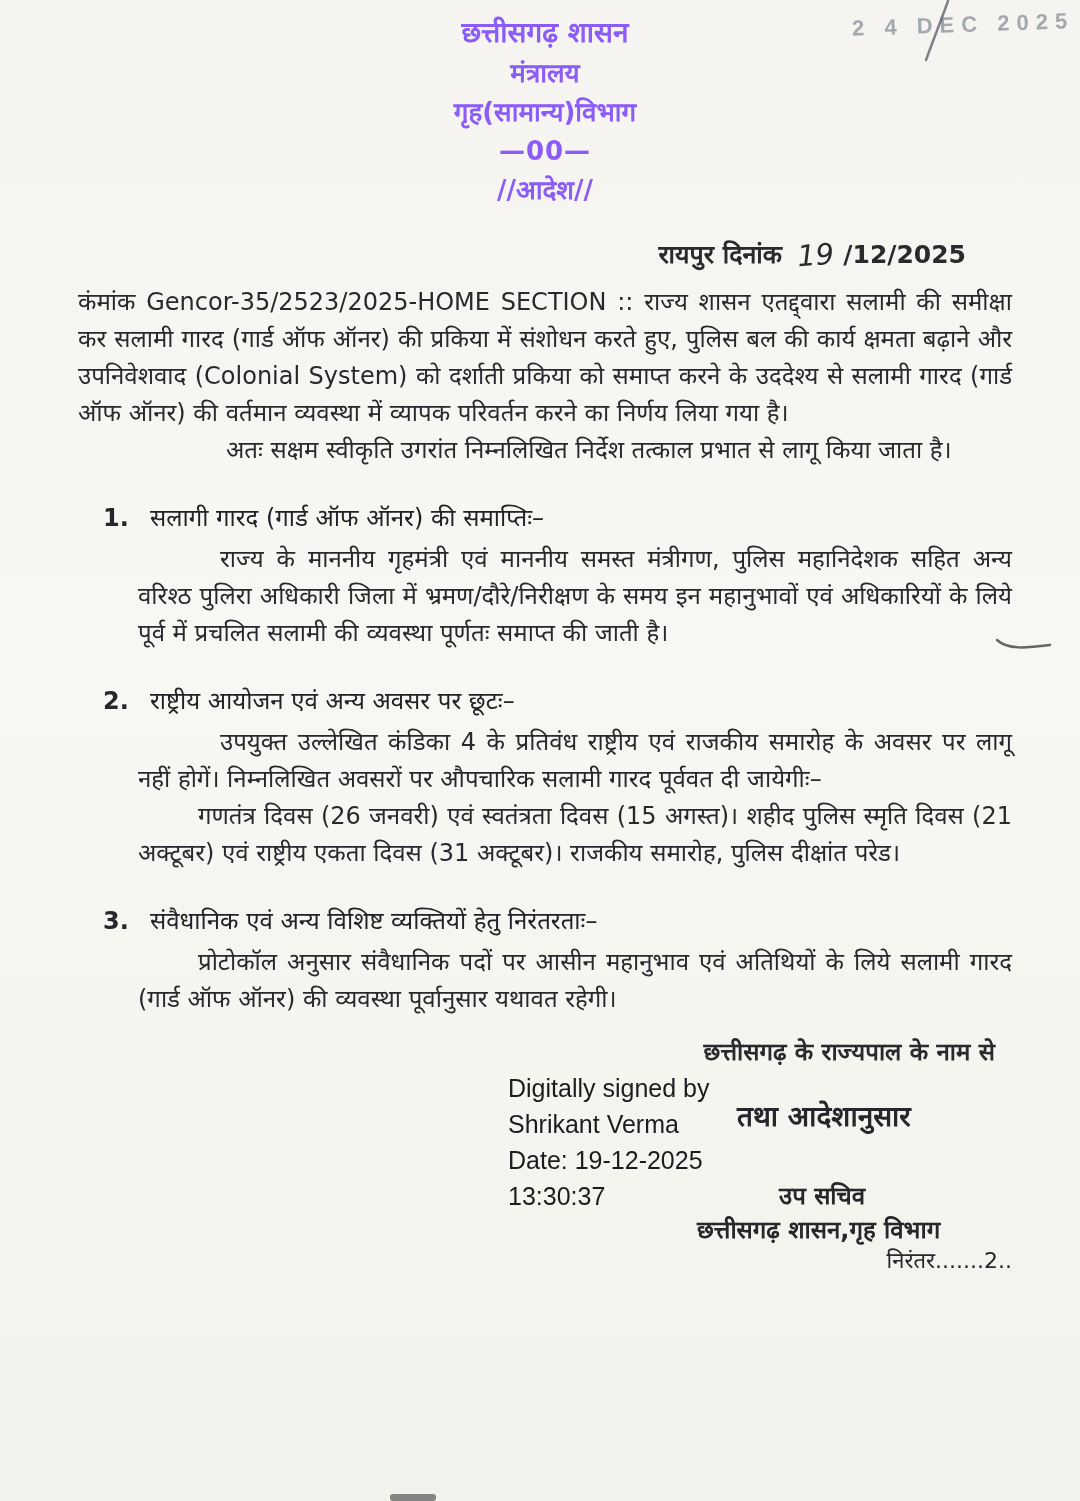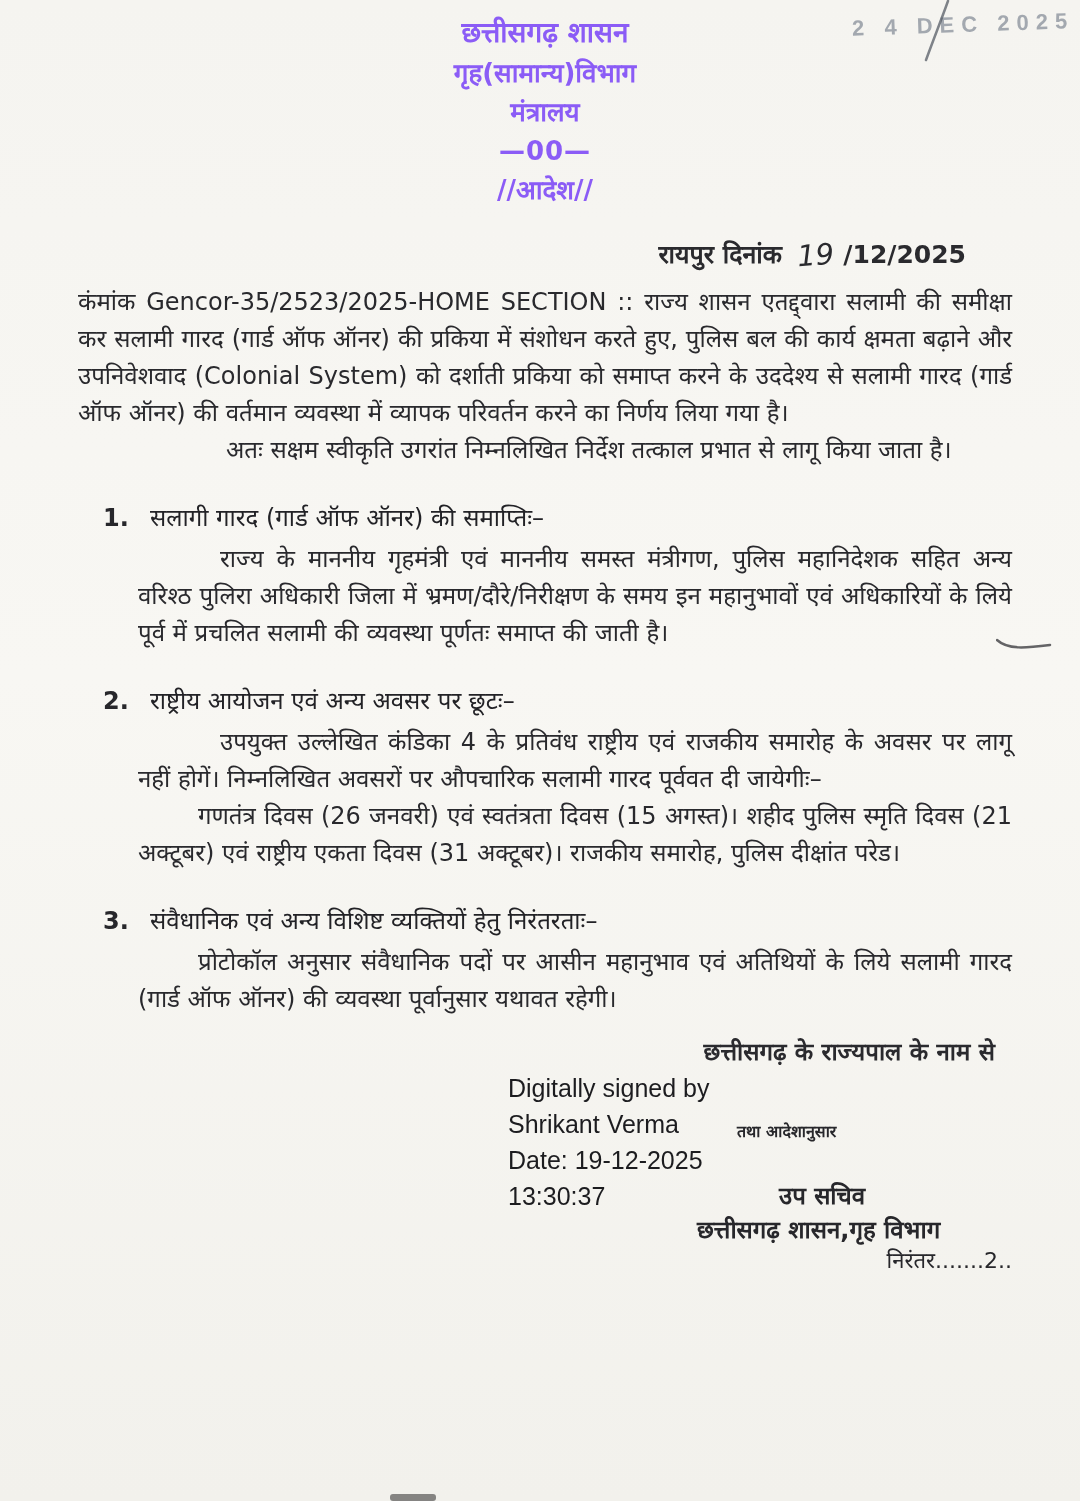--- a/index.html
+++ b/index.html
@@ -52,21 +52,21 @@
   .sig-area{position:relative;height:252px;margin-top:16px;}
   .on-behalf{
     position:absolute;right:17px;top:0;
     font-size:24px;font-weight:600;color:#2a2a2e;
   }
   .digital-sig{
     position:absolute;left:430px;top:36px;
     font-family:"Liberation Sans",sans-serif;
     font-size:25px;line-height:36px;font-weight:500;color:#1c1c1f;
   }
-  .by-order{position:absolute;left:659px;top:62px;font-size:16px;font-weight:600;margin-top:24px;}
+  .by-order{position:absolute;left:659px;top:62px;font-size:28px;font-weight:600;}
   .designation{position:absolute;left:701px;top:144px;font-size:24px;font-weight:600;}
   .dept{position:absolute;left:619px;top:178px;font-size:24px;font-weight:600;}
   .continuation{position:absolute;right:0;top:210px;font-size:22px;font-weight:500;}
   
   .stamp{
     position:absolute;left:852px;top:12px;
     font-family:"Liberation Sans",sans-serif;
     font-size:22px;font-weight:bold;letter-spacing:7px;
     color:rgba(95,105,122,0.55);transform:rotate(-2deg);
     white-space:nowrap;
@@ -85,22 +85,22 @@
 
   <div class="stamp">2 4 DEC 2025</div>
   <svg class="pen-stroke-top" width="30" height="62" viewBox="0 0 30 62">
     <path d="M26 1 C 20 18, 12 38, 4 60" fill="none" stroke="#555c66" stroke-width="2.5" stroke-linecap="round" opacity="0.75"></path>
   </svg>
 
   <div class="content">
 
     <header class="doc-header">
       <div class="h1">छत्तीसगढ़ शासन</div>
+      <div class="h2">मंत्रालय</div>
       <div class="h2">गृह(सामान्य)विभाग</div>
-      <div class="h2">मंत्रालय</div>
       <div class="h2 divider">—00—</div>
       <div class="h2">//आदेश//</div>
     </header>
 
     <div class="date-line">
       <span>रायपुर  दिनांक</span>
       <span class="handwritten-day">19</span>
       <span>/12/2025</span>
     </div>
 

